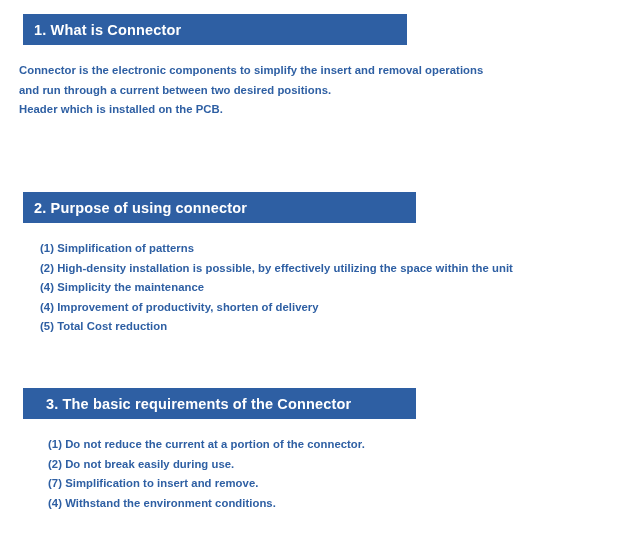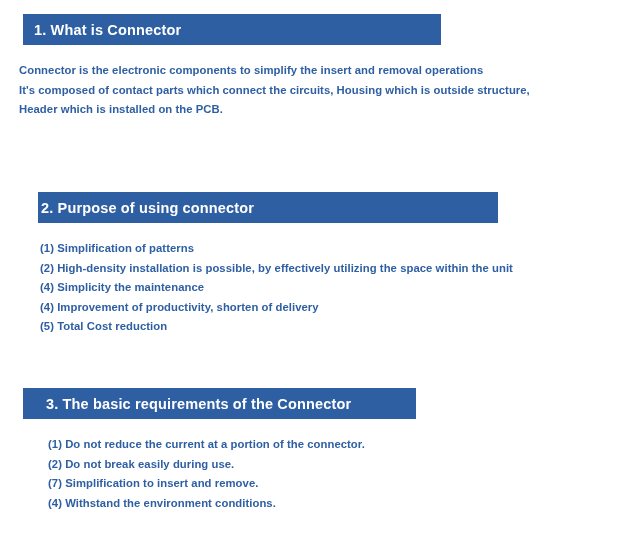--- a/index.html
+++ b/index.html
@@ -42,39 +42,39 @@
   }
   .body-line {
     white-space: pre;
   }
 
   
   #section-1 .section-header {
     position: absolute;
     left: 23px;
     top: 14px;
-    width: 418px;
+    width: 384px;
     height: 31px;
     padding-left: 11px;
   }
   #section-1 .section-body {
     position: absolute;
     left: 19px;
     top: 61px;
     width: 590px;
   }
 
   
   #section-2 .section-header {
     position: absolute;
-    left: 38px;
+    left: 23px;
     top: 192px;
-    width: 460px;
+    width: 393px;
     height: 31px;
-    padding-left: 3px;
+    padding-left: 11px;
   }
   #section-2 .section-body {
     position: absolute;
     left: 33px;
     top: 239px;
     width: 590px;
     margin-left: 7px;
   }
 
   
@@ -96,21 +96,21 @@
 </style>
 </head>
 <body>
 
 <div class="page">
 
   <div class="section" id="section-1">
     <div class="section-header">1. What is Connector</div>
     <div class="section-body">
       <div class="body-line">Connector is the electronic components to simplify the insert and removal operations</div>
-      <div class="body-line">It's composed of contact parts which connect the circuits, Housing which is outside structure,</div>
+      <div class="body-line">and run through a current between two desired positions.</div>
       <div class="body-line">Header which is installed on the PCB.</div>
     </div>
   </div>
 
   <div class="section" id="section-2">
     <div class="section-header">2. Purpose of using connector</div>
     <div class="section-body">
       <div class="body-line">(1) Simplification of patterns</div>
       <div class="body-line">(2) High-density installation is possible, by effectively utilizing the space within the unit</div>
       <div class="body-line">(4) Simplicity the maintenance</div>

